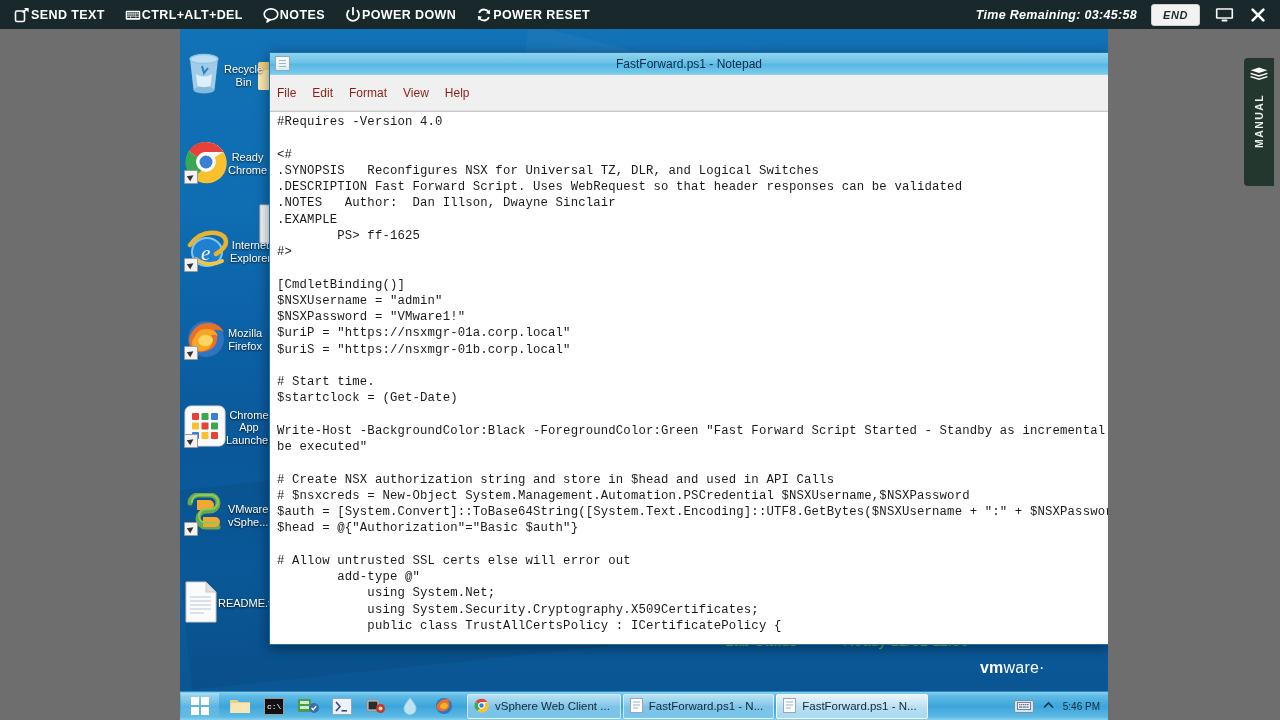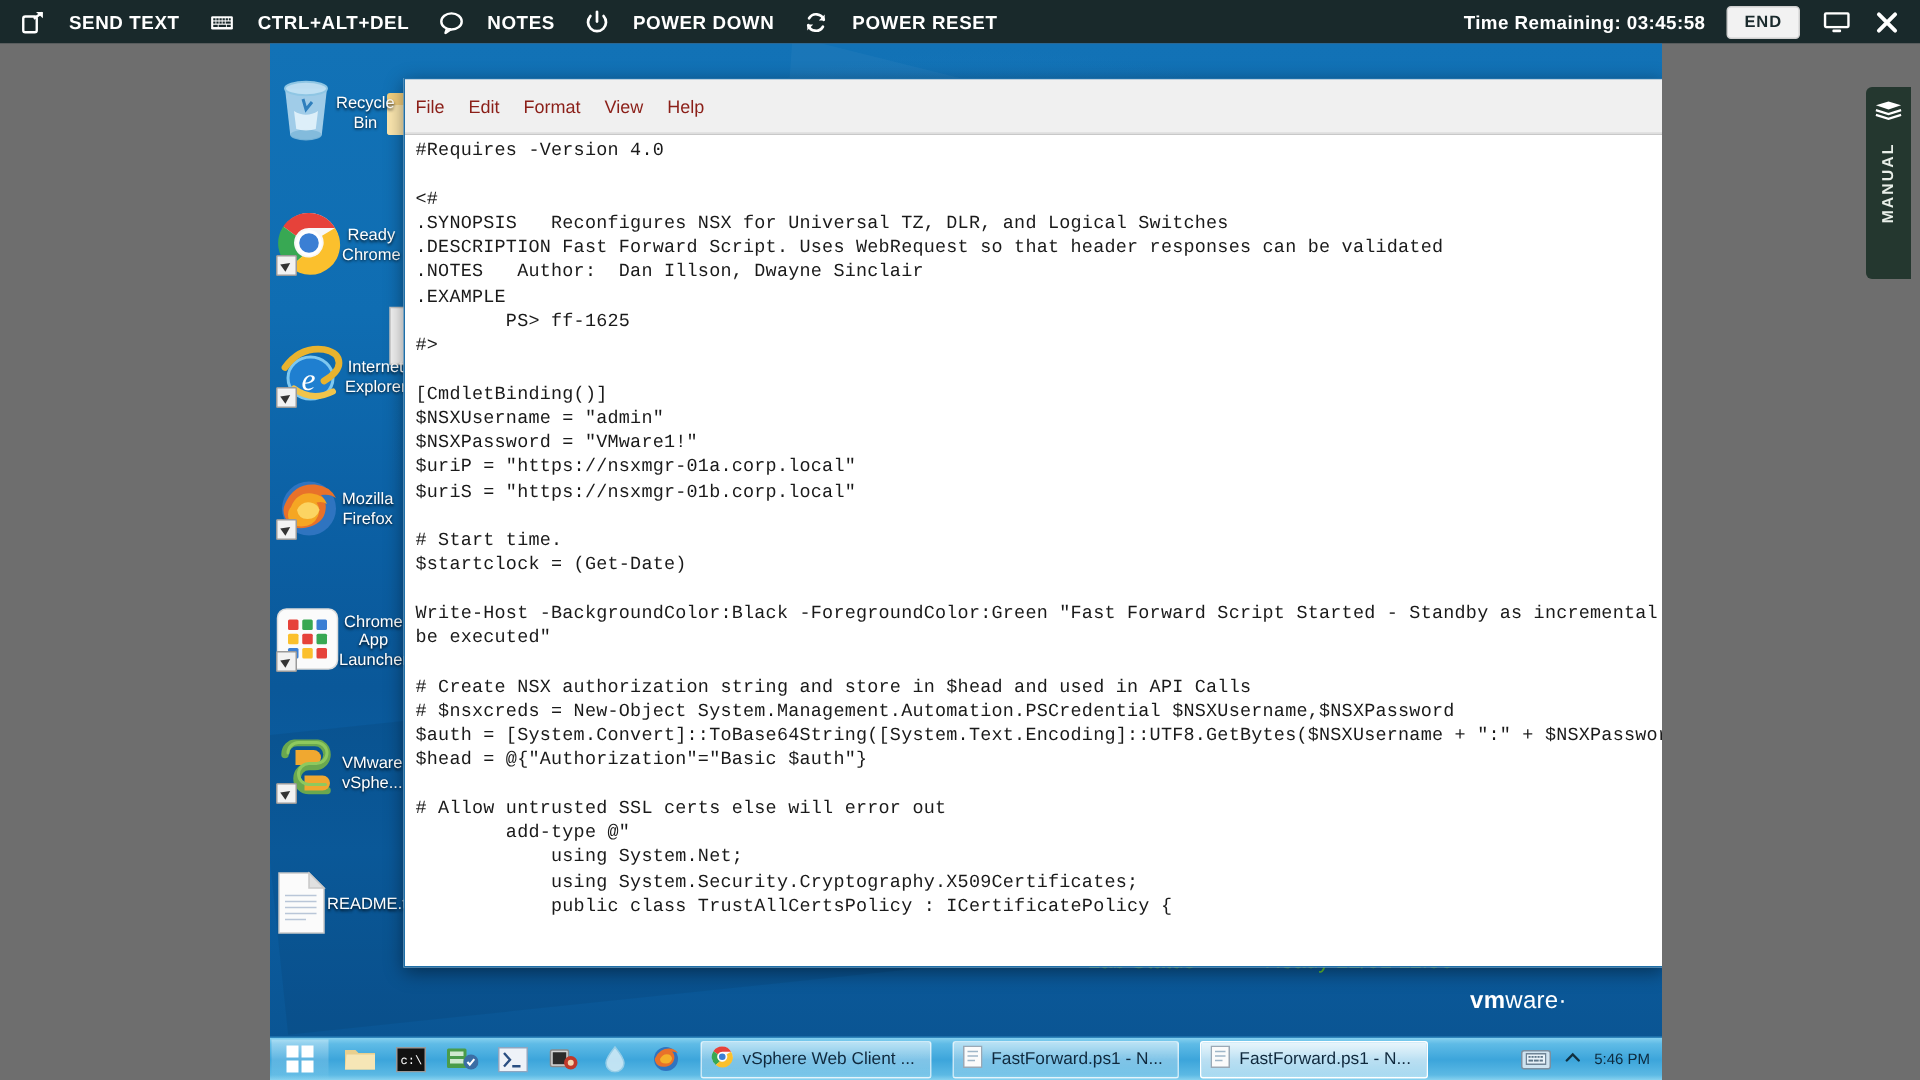--- a/index.html
+++ b/index.html
@@ -13,28 +13,28 @@
 
   
   .topbar {
     position: absolute; left: 0; top: 0; width: 1280px; height: 29px;
     background: #19292b;
     display: flex; align-items: center;
     color: #ffffff;
   }
   .topbar-left { display: flex; align-items: center; padding-left: 14px; gap: 20px; }
   .tb-item {
-    display: flex; align-items: center; gap: 16px;
+    display: flex; align-items: center; gap: 1px;
     font-size: 12.5px; font-weight: bold; letter-spacing: .4px;
     color: #ffffff; white-space: nowrap; cursor: pointer;
   }
   .tb-icon { display: inline-flex; align-items: center; justify-content: center; width: 16px; height: 16px; }
   .tb-icon svg { display: block; }
   .topbar-right {
-    margin-left: auto; display: flex; align-items: center; gap: 14px; padding-right: 12px;
+    margin-left: auto; display: flex; align-items: center; gap: 14px; padding-right: 12px; font-style: italic;
   }
   .time-remaining { font-size: 12.5px; font-weight: bold; letter-spacing: .3px; color:#fff; white-space: nowrap;}
   .end-btn {
     background: #f2f2f2; color: #1a2a2c; border-radius: 3px;
     font-size: 11px; font-weight: bold; letter-spacing: .6px;
     padding: 4px 11px; cursor: pointer; border: 1px solid #cfcfcf;
   }
   .icon-btn { width: 20px; height: 20px; display:flex; align-items:center; justify-content:center; cursor:pointer; }
 
   
@@ -160,21 +160,21 @@
   }
   .start-btn {
     width: 38px; height: 27px; margin-left: 1px;
     display: flex; align-items: center; justify-content: center; cursor: pointer;
     background: linear-gradient(180deg, rgba(255,255,255,.35), rgba(255,255,255,0));
   }
   .win-logo { display: grid; grid-template-columns: 8px 8px; grid-template-rows: 8px 8px; gap: 2px; }
   .win-logo i { background: #ffffff; display: block; }
   .qlaunch { display: flex; align-items: center; gap: 12px; margin-left: 10px; }
   .ql-icon { width: 22px; height: 22px; display: flex; align-items: center; justify-content: center; cursor: pointer; }
-  .tb-tasks { display: flex; align-items: center; margin-left: 12px; gap: 14px; }
+  .tb-tasks { display: flex; align-items: center; margin-left: 12px; gap: 2px; }
   .task-btn {
     height: 25px; display: flex; align-items: center; gap: 6px;
     padding: 0 10px 0 6px; min-width: 150px;
     background: linear-gradient(180deg, rgba(255,255,255,.55), rgba(255,255,255,.15));
     border: 1px solid rgba(255,255,255,.6);
     border-radius: 2px;
     font-size: 11.5px; color: #10293d; cursor: pointer; white-space: nowrap; overflow: hidden;
   }
   .task-btn.active {
     background: linear-gradient(180deg, rgba(255,255,255,.85), rgba(255,255,255,.45));
@@ -457,20 +457,24 @@
           <span class="lab-val">192.168.110.10</span>
         </div>
         <div class="lab-row ready">
           <span class="lab-key">Lab Status</span>
           <span class="lab-val">Ready 12/01 11:56</span>
         </div>
         <div class="vmw-logo"><span>vm</span><span class="light">ware·</span></div>
       </div>
 
       <div class="notepad">
+        <div class="np-title">
+          <div class="np-title-icon"></div>
+          <div class="np-title-text">FastForward.ps1 - Notepad</div>
+        </div>
         <div class="np-menu">
           <span>File</span>
           <span>Edit</span>
           <span>Format</span>
           <span>View</span>
           <span>Help</span>
         </div>
         <div class="np-body">
           <div class="np-text">#Requires -Version 4.0
 

